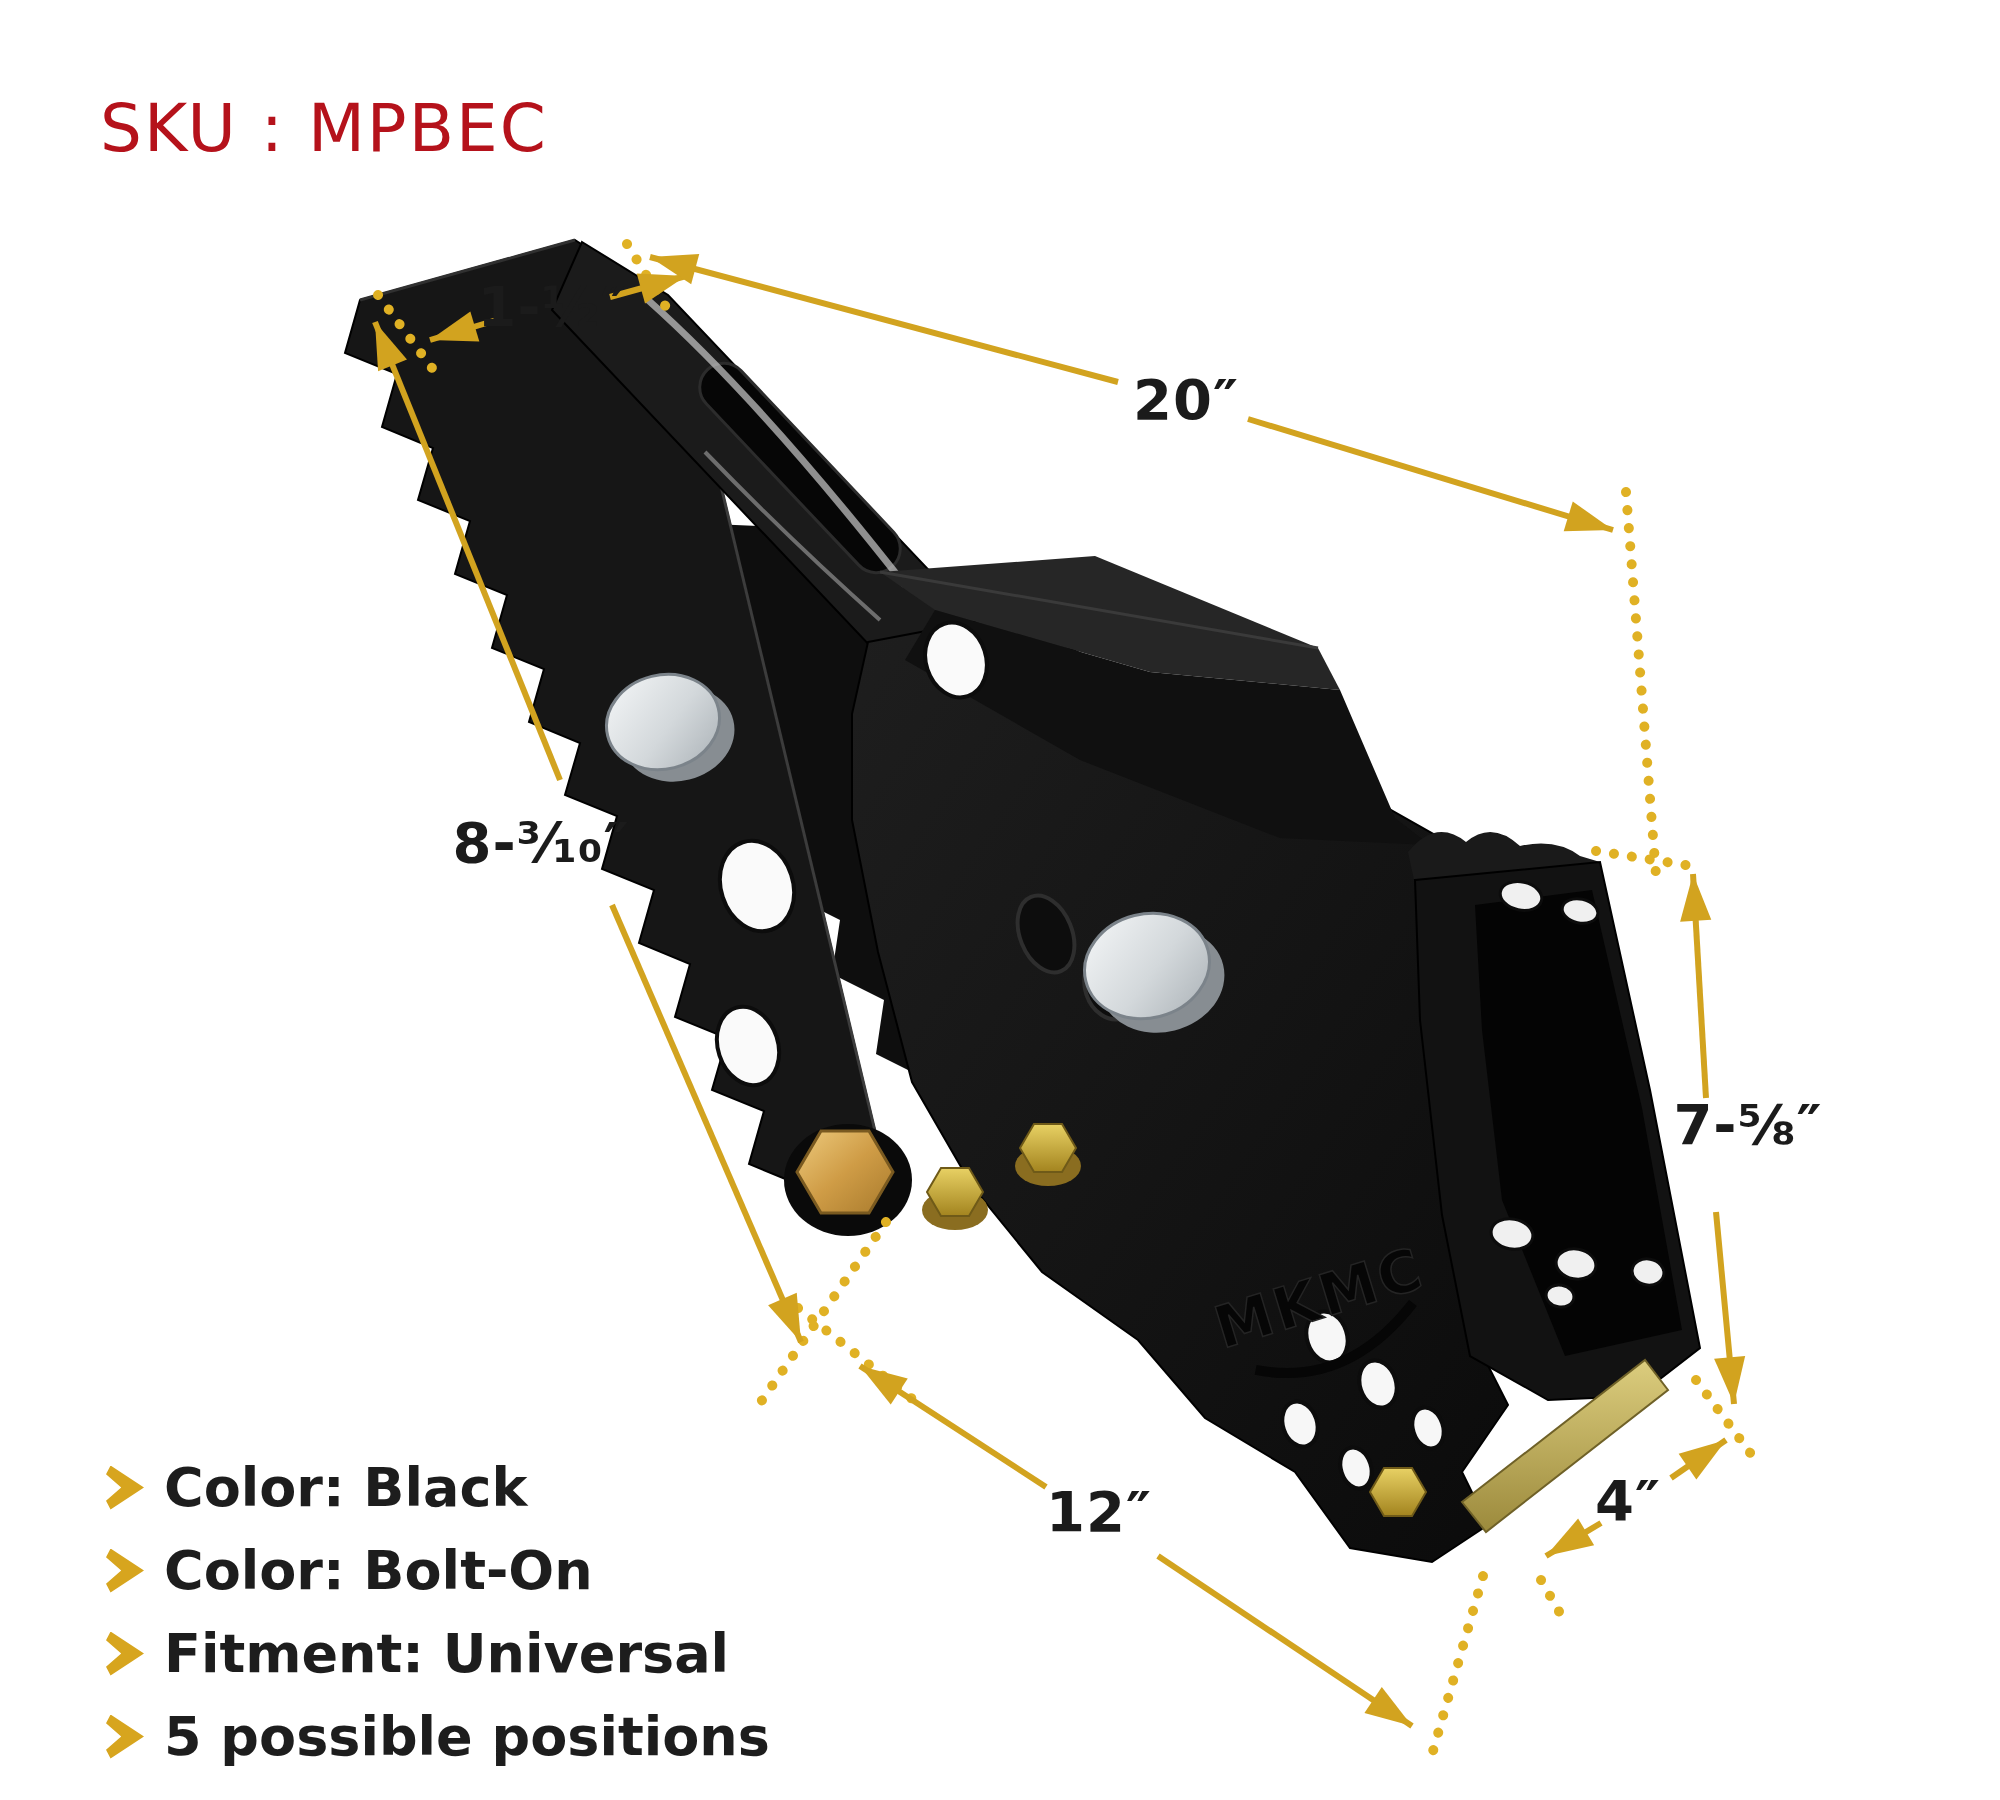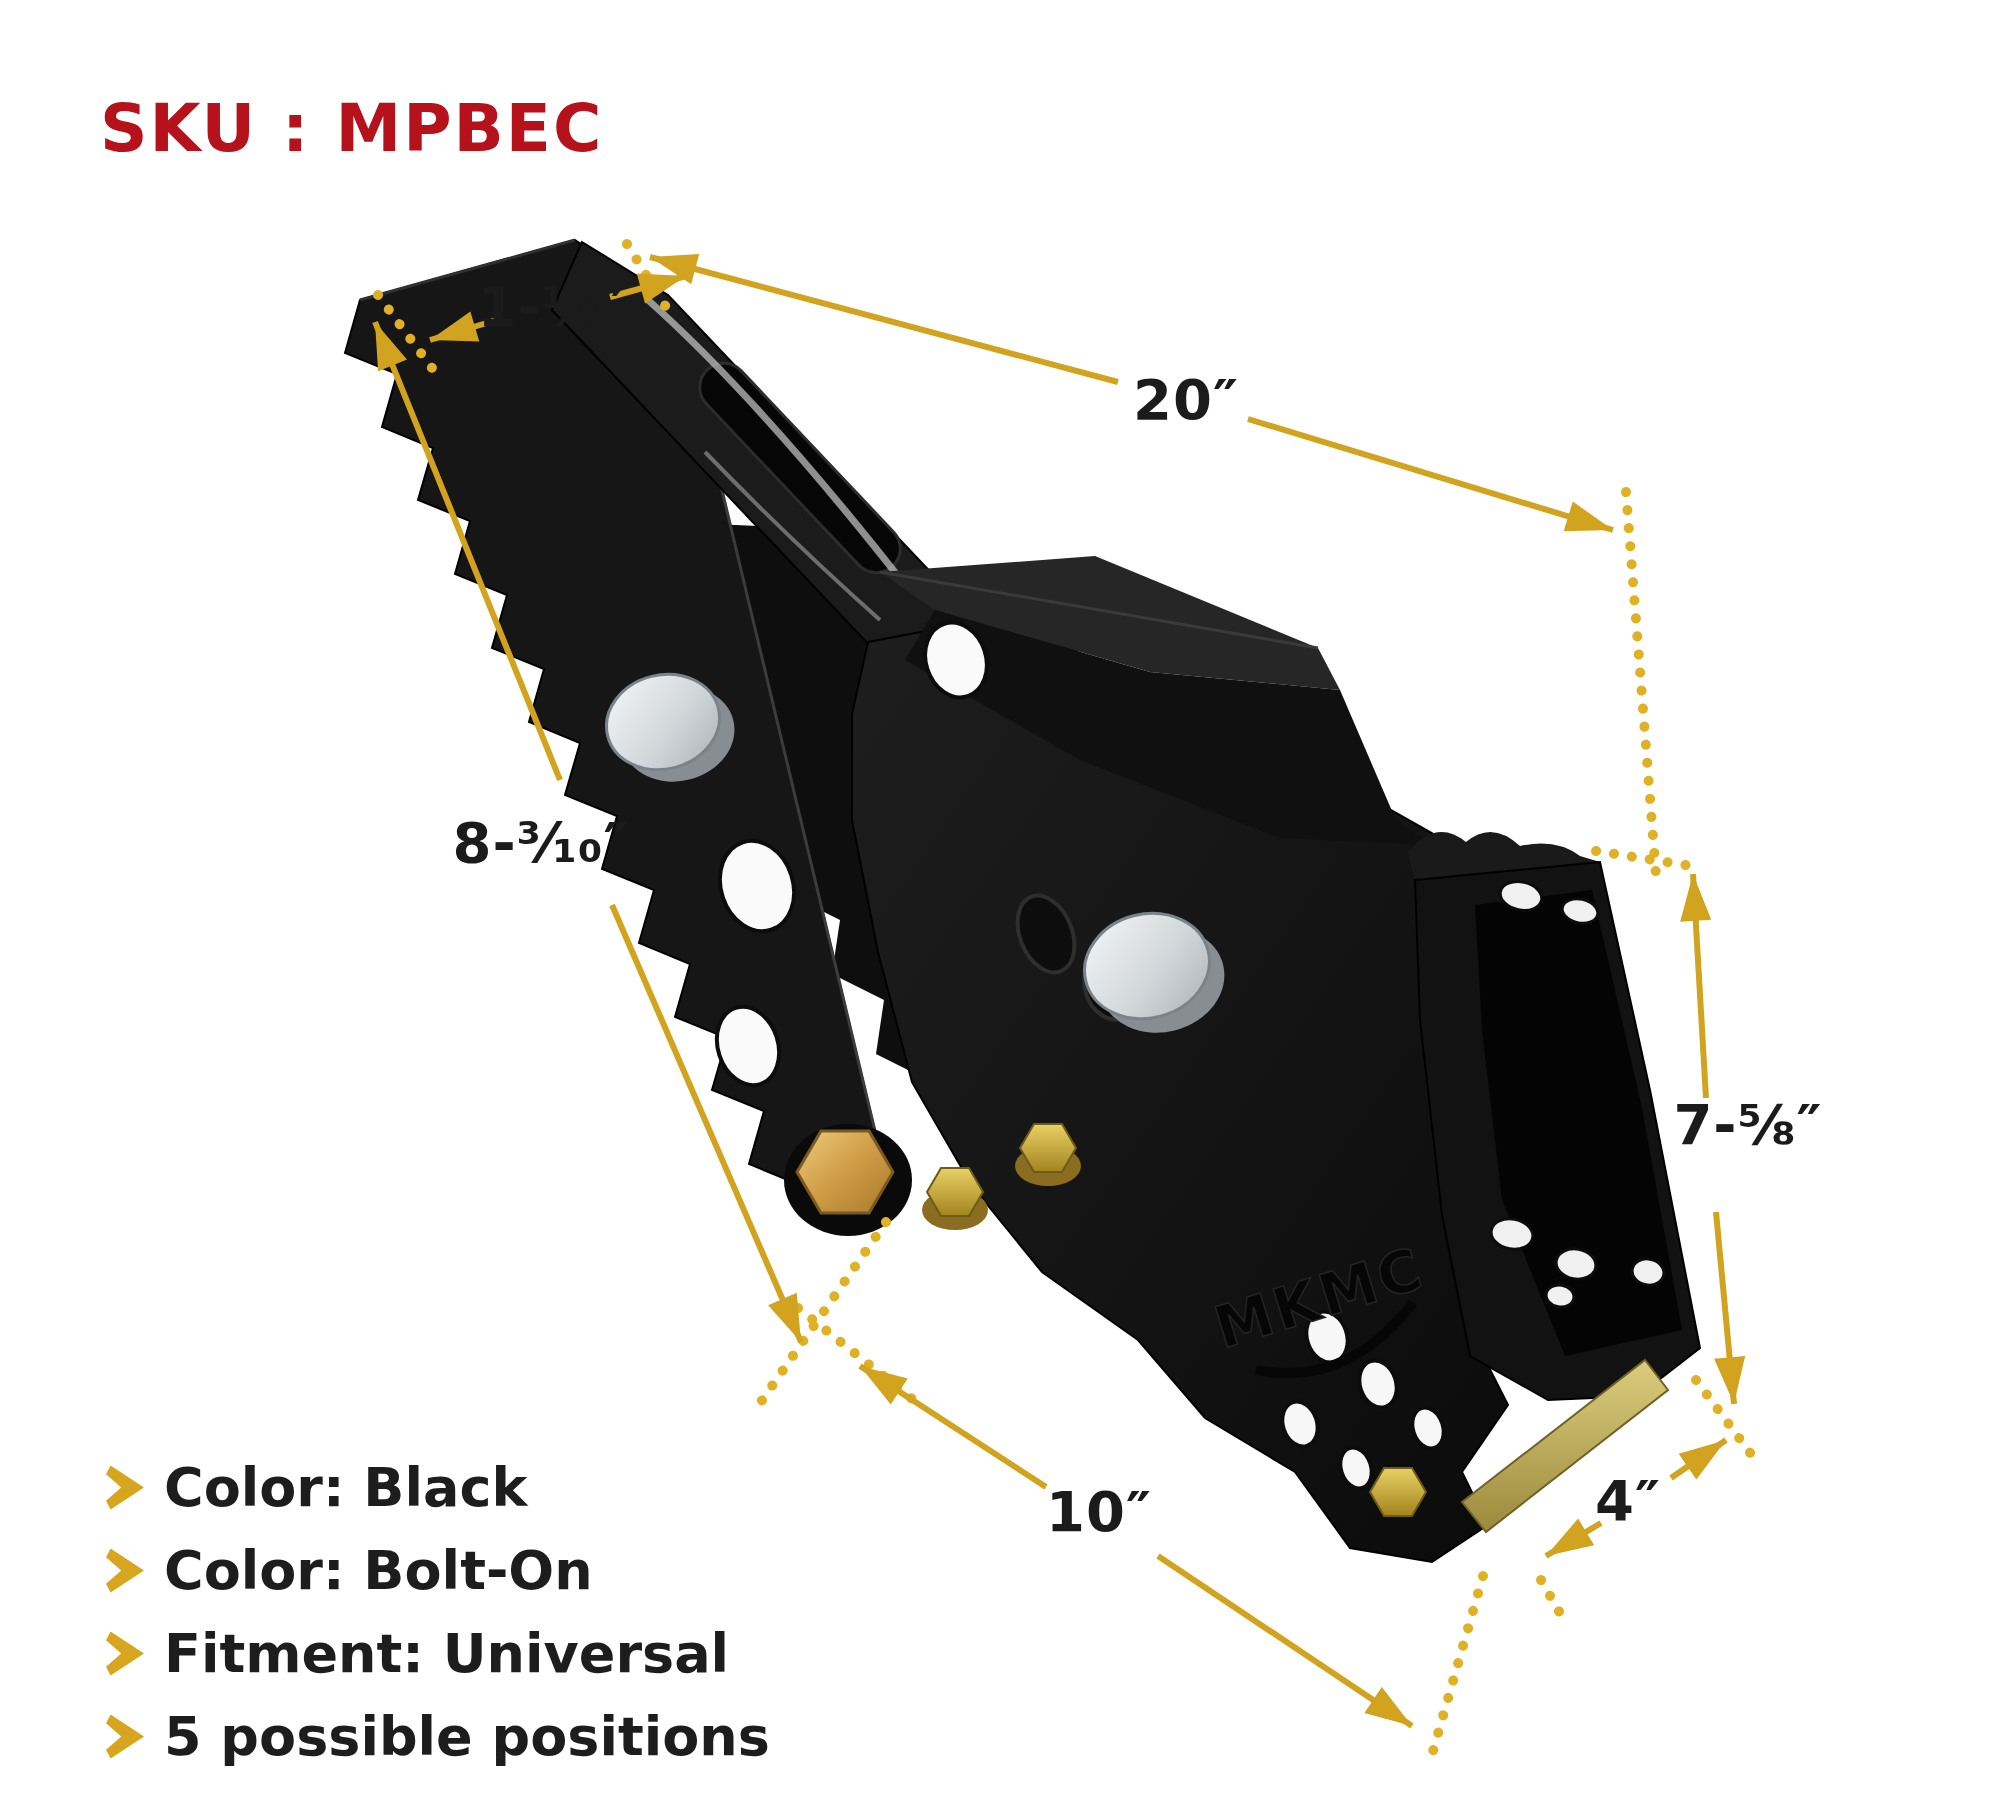--- a/index.html
+++ b/index.html
@@ -1,19 +1,19 @@
 <!DOCTYPE html>
 <html><head>
 <meta charset="utf-8">
 <style>
   html,body{margin:0;padding:0;background:#ffffff;}
   .canvas{position:relative;width:2000px;height:1800px;background:#ffffff;overflow:hidden;
           font-family:"DejaVu Sans",sans-serif;}
   .art{position:absolute;left:0;top:0;width:2000px;height:1800px;}
-  .sku{position:absolute;left:100px;top:90px;font-size:66px;font-weight:700;
+  .sku{position:absolute;left:100px;top:90px;font-size:66px;font-weight:400;
        letter-spacing:2px;color:#b5121b;white-space:nowrap;}
   .dim-label{position:absolute;transform:translate(-50%,-50%);font-size:56px;font-weight:700;
        color:#1b1b1b;white-space:nowrap;letter-spacing:1px;}
   .features{position:absolute;left:106px;top:1446px;margin:0;padding:0;list-style:none;}
   .features li{display:flex;align-items:center;gap:20px;height:83px;
        font-size:54px;font-weight:600;color:#1d1d1d;white-space:nowrap;}
   .bullet{width:38px;height:44px;flex:0 0 auto;background:#d7a51e;
        clip-path:polygon(12% 0,100% 50%,12% 100%,0 80%,40% 50%,0 20%);}
 </style>
 </head>
@@ -157,21 +157,21 @@
       <line x1="1671" y1="1478" x2="1726" y2="1440" marker-end="url(#arrowG)"></line>
     </g>
   </svg>
 
   <div class="sku">SKU : MPBEC</div>
 
   <div class="dim-label" style="left:552px;top:306px;">1-½″</div>
   <div class="dim-label" style="left:1186px;top:399px;">20″</div>
   <div class="dim-label" style="left:541px;top:842px;">8-³⁄₁₀″</div>
   <div class="dim-label" style="left:1748px;top:1124px;">7-⅝″</div>
-  <div class="dim-label" style="left:1099px;top:1511px;">10″</div>
+  <div class="dim-label" style="left:1099px;top:1511px;">12″</div>
   <div class="dim-label" style="left:1628px;top:1500px;">4″</div>
 
   <ul class="features">
     <li>
       <span class="bullet"></span>
       <span>Color: Black</span>
     </li>
     <li>
       <span class="bullet"></span>
       <span>Color: Bolt-On</span>

